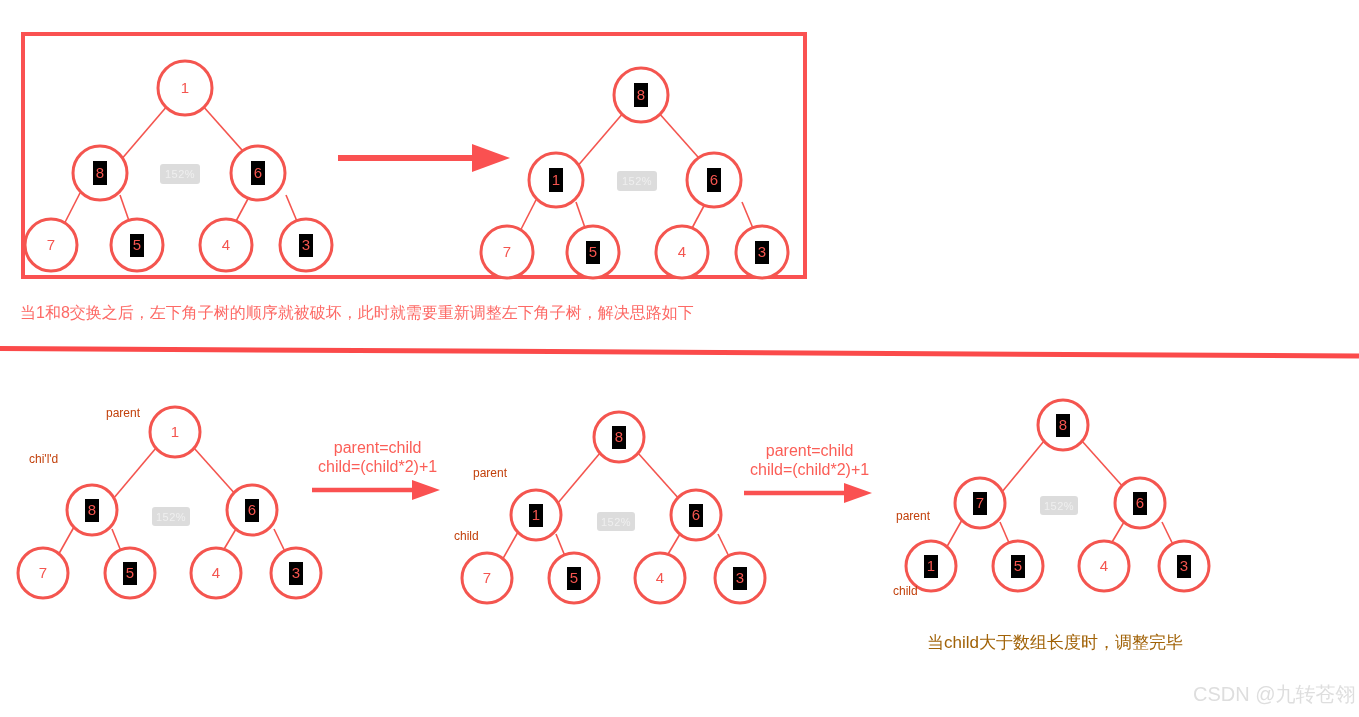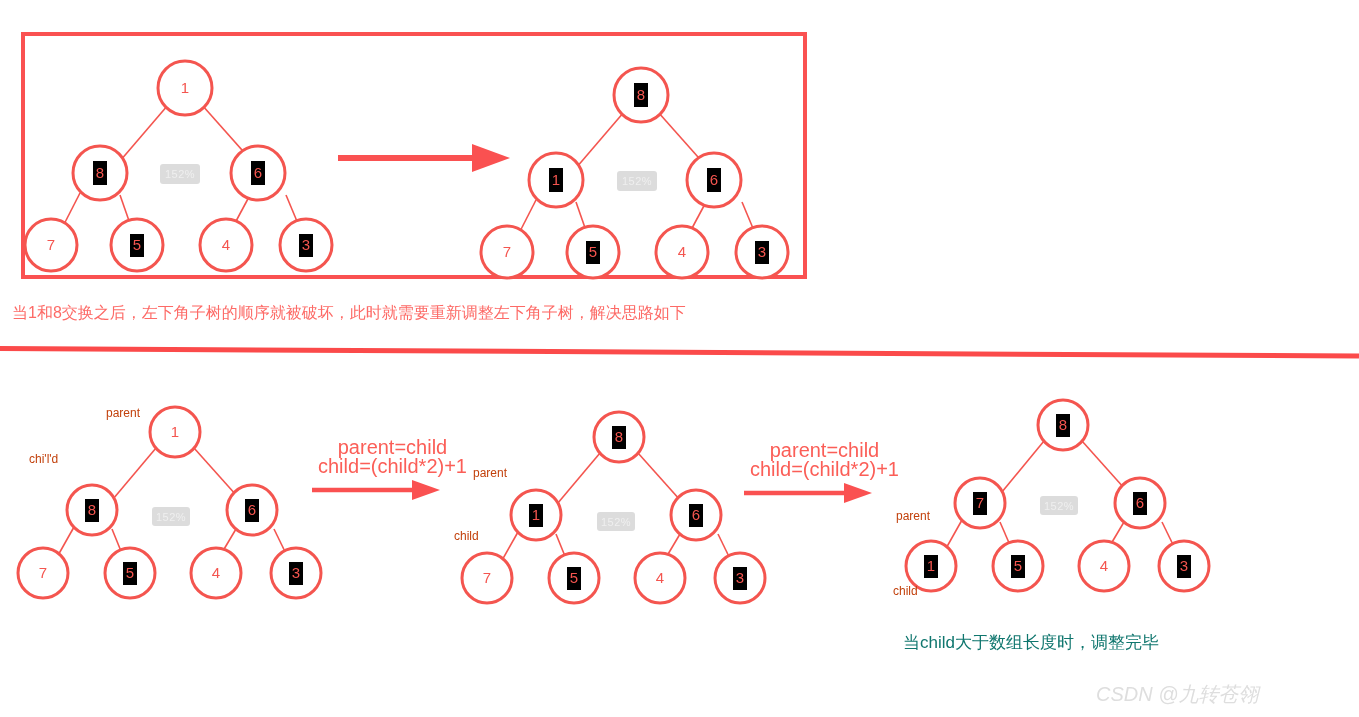--- a/index.html
+++ b/index.html
@@ -60,41 +60,42 @@
   }
 
   
   .arrow{position:absolute;}
   .arrow svg{display:block;}
 
   
   .formula{
     position:absolute;
     color:#fb5e57;
-    font-size:20px;
+    font-size:16px;
     line-height:19px;
     text-align:center;
     white-space:nowrap;
     font-family:"Liberation Sans","DejaVu Sans",sans-serif;
   }
 
   
   .caption{
     position:absolute;
     color:#fd6a66;
     font-size:16px;
     white-space:nowrap;
     font-family:"Liberation Sans","DejaVu Sans",sans-serif;
   }
   .caption-bold{
     position:absolute;
-    color:#0f766e;
+    color:#a16207;
     font-size:17px;
     white-space:nowrap;
     font-family:"Liberation Sans","DejaVu Sans",sans-serif;
+    margin-left:24px;
   }
 
   
   .watermark{
     position:absolute;
     color:#dedede;
     font-size:20px;
     white-space:nowrap;
     font-family:"Liberation Sans","DejaVu Sans",sans-serif;
   }
@@ -190,21 +191,21 @@
 
         <circle cx="292" cy="190" r="26" fill="#ffffff" stroke="#f4554f" stroke-width="3"></circle>
         <rect class="node-hl" x="285" y="179" width="14" height="23"></rect>
         <text class="node-num" x="292" y="191">3</text>
       </g>
     </svg>
   </div>
 
   <div class="zoom-badge" style="left:617px;top:171px;width:40px;height:20px;">152%</div>
 
-  <div class="caption" style="left:12px;top:303px;">当1和8交换之后，左下角子树的顺序就被破坏，此时就需要重新调整左下角子树，解决思路如下</div>
+  <div class="caption" style="left:20px;top:303px;">当1和8交换之后，左下角子树的顺序就被破坏，此时就需要重新调整左下角子树，解决思路如下</div>
 
   <div class="divider" style="left:0px;top:346px;width:1359px;height:5px;transform:rotate(0.32deg);"></div>
 
   <div class="tree" style="left:8px;top:403px;width:330px;height:200px;">
     <svg width="330" height="200" viewBox="0 0 330 200">
       <g stroke="#f4554f" stroke-width="1.6" fill="none">
         <line x1="148" y1="45" x2="100" y2="102"></line>
         <line x1="186" y1="45" x2="237" y2="102"></line>
         <line x1="66" y1="124" x2="44" y2="163"></line>
         <line x1="104" y1="126" x2="119" y2="163"></line>
@@ -347,15 +348,15 @@
         <text class="node-num" x="284" y="171">3</text>
       </g>
     </svg>
   </div>
   <div class="tag" style="left:896px;top:509px;">parent</div>
   <div class="tag" style="left:893px;top:584px;">child</div>
   <div class="zoom-badge" style="left:1040px;top:496px;width:38px;height:19px;">152%</div>
 
   <div class="caption-bold" style="left:903px;top:631px;">当child大于数组长度时，调整完毕</div>
 
-  <div class="watermark" style="left:1096px;top:681px;font-style:italic;">CSDN @九转苍翎</div>
+  <div class="watermark" style="left:1193px;top:681px;">CSDN @九转苍翎</div>
 
 </div>
 
 </body></html>

